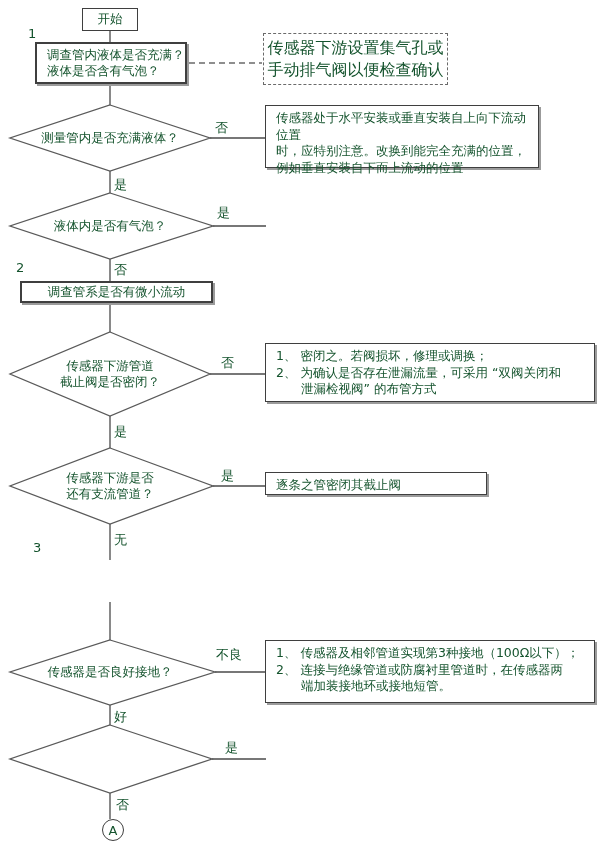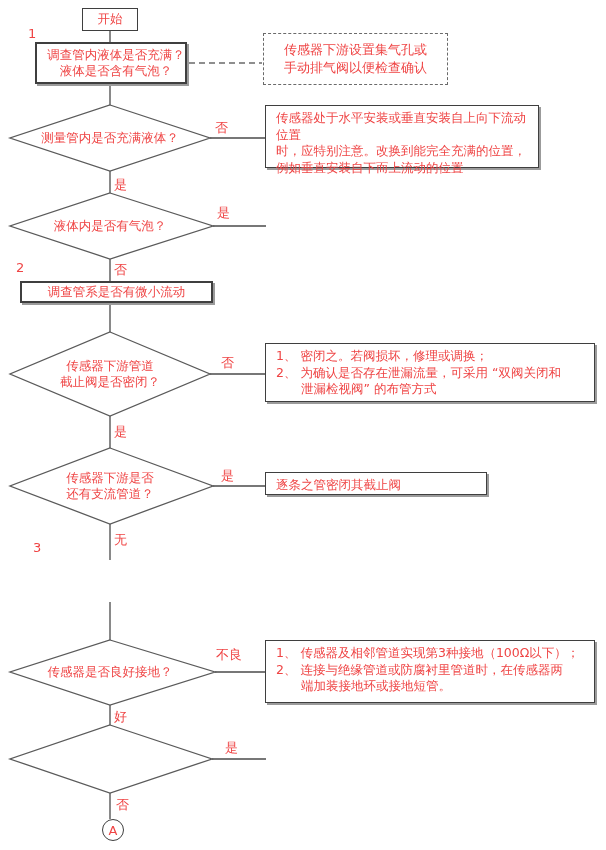--- a/index.html
+++ b/index.html
@@ -1,31 +1,31 @@
 <!DOCTYPE html>
 <html><head>
 <meta charset="utf-8">
 <style>
   html,body{margin:0;padding:0;background:#ffffff;}
   .stage{
     position:relative;width:606px;height:850px;background:#ffffff;
-    font-family:"DejaVu Sans",sans-serif;color:#ef4444;overflow:hidden;
+    font-family:"DejaVu Sans",sans-serif;color:#14532d;overflow:hidden;
   }
   .stage svg{position:absolute;left:0;top:0;}
   .box{
     position:absolute;background:#fff;border:2px solid #3f3f3f;
     box-shadow:2px 2px 0 #9b9b9b;font-size:12.5px;line-height:1.32;
     box-sizing:border-box;display:flex;flex-direction:column;justify-content:center;
   }
   .note{border:1.5px solid #3f3f3f;justify-content:flex-start;padding:4px 10px;}
   .center{align-items:center;text-align:center;}
   .start{border:1.5px solid #3f3f3f;box-shadow:none;}
   .dashedbox{
     position:absolute;background:#fff;border:1.5px dashed #6a6a6a;box-shadow:none;
-    font-size:13px;line-height:1.4;box-sizing:border-box;
+    font-size:16px;line-height:1.4;box-sizing:border-box;
     display:flex;flex-direction:column;justify-content:center;align-items:center;text-align:center;
   }
   .dtext{position:absolute;text-align:center;font-size:12.5px;line-height:1.3;}
   .elabel{position:absolute;font-size:13px;}
   .numlabel{position:absolute;font-size:13px;}
   .circleA{
     position:absolute;width:22px;height:22px;border:1.5px solid #3f3f3f;border-radius:50%;
     display:flex;align-items:center;justify-content:center;font-size:13px;background:#fff;
     box-sizing:border-box;
   }
@@ -64,21 +64,21 @@
       <polygon points="110,725 212,759 110,793 10,759"></polygon>
     </g>
   </svg>
 
   <div class="box start center" style="left:82px;top:8px;width:56px;height:23px;">开始</div>
 
   <div class="numlabel" style="left:28px;top:26px;">1</div>
   <div class="numlabel" style="left:16px;top:260px;">2</div>
   <div class="numlabel" style="left:33px;top:540px;">3</div>
 
-  <div class="box" style="left:35px;top:42px;width:152px;height:42px;padding-left:10px;text-align:center;">调查管内液体是否充满？<br>液体是否含有气泡？</div>
+  <div class="box" style="left:35px;top:42px;width:152px;height:42px;padding-left:10px;">调查管内液体是否充满？<br>液体是否含有气泡？</div>
   <div class="box center" style="left:20px;top:281px;width:193px;height:22px;">调查管系是否有微小流动</div>
 
   <div class="dtext" style="left:10px;top:130px;width:200px;">测量管内是否充满液体？</div>
   <div class="dtext" style="left:10px;top:218px;width:200px;">液体内是否有气泡？</div>
   <div class="dtext" style="left:10px;top:470px;width:200px;">传感器下游是否<br>还有支流管道？</div>
   <div class="dtext" style="left:10px;top:358px;width:200px;">传感器下游管道<br>截止阀是否密闭？</div>
   <div class="dtext" style="left:10px;top:664px;width:200px;">传感器是否良好接地？</div>
 
   <div class="elabel" style="left:215px;top:119px;">否</div>
   <div class="elabel" style="left:114px;top:176px;">是</div>

